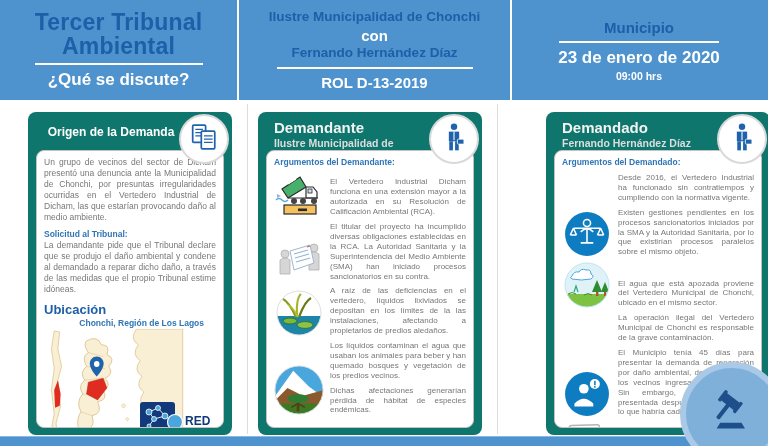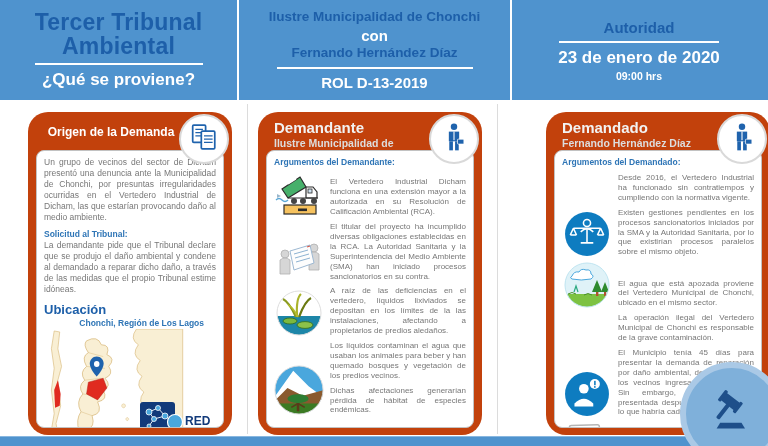--- a/index.html
+++ b/index.html
@@ -21,21 +21,21 @@
   .band-subtitle{color:#ffffff;font-weight:bold;font-size:17px;}
   .party{color:#1d5fa9;font-weight:bold;font-size:13.5px;line-height:1.25;}
   .con{color:#ffffff;font-weight:bold;font-size:15px;line-height:1.3;}
   .rol{color:#ffffff;font-weight:bold;font-size:15px;}
   .aud-label{color:#1d5fa9;font-weight:bold;font-size:15px;}
   .aud-date{color:#ffffff;font-weight:bold;font-size:17px;}
   .aud-time{color:#ffffff;font-weight:bold;font-size:10.5px;margin-top:2px;}
   
   .vdiv{position:absolute;top:104px;height:330px;width:1px;background:#dcdcdc;}
   .vdiv-1{left:247px;} .vdiv-2{left:497px;}
-  .card{position:absolute;top:112px;height:323px;background:#c2410c;border-radius:20px;box-sizing:border-box;}
+  .card{position:absolute;top:112px;height:323px;background:#0f766e;border-radius:8px;box-sizing:border-box;}
   .card-left{left:28px;width:204px;}
   .card-mid{left:258px;width:224px;}
   .card-right{left:508px;width:224px;margin-left:38px;}
   .card-head{position:relative;height:38px;box-sizing:border-box;}
   .head-title-center{padding:13px 52px 0 14px;text-align:center;color:#ffffff;font-weight:bold;font-size:12px;}
   .head-role{padding:7px 52px 0 16px;color:#f2f2f2;font-weight:bold;font-size:15px;}
   .head-name{padding:1px 52px 0 16px;color:#dddddd;font-size:10.5px;font-weight:bold;}
   .badge{position:absolute;top:2px;right:3px;width:46px;height:46px;border-radius:50%;
          background:#ffffff;border:2px solid #d9d9d9;display:flex;align-items:center;justify-content:center;z-index:3;}
   .panel{position:absolute;left:8px;right:8px;top:38px;bottom:7px;background:#ffffff;
@@ -57,31 +57,31 @@
   .gavel-badge{position:absolute;right:-16px;bottom:-20px;width:92px;height:92px;border-radius:50%;
                background:#7fb0da;border:6px solid #aac9e6;z-index:6;display:flex;align-items:center;justify-content:center;}
 </style>
 </head>
 <body>
 
 <div class="top-band">
   <div class="band-sec sec-left">
     <div class="band-title">Tercer Tribunal Ambiental</div>
     <div class="band-rule rule-l"></div>
-    <div class="band-subtitle">¿Qué se proviene?</div>
+    <div class="band-subtitle">¿Qué se discute?</div>
   </div>
   <div class="band-sec sec-center">
     <div class="party">Ilustre Municipalidad de Chonchi</div>
     <div class="con">con</div>
     <div class="party">Fernando Hernández Díaz</div>
     <div class="band-rule rule-c"></div>
     <div class="rol">ROL D-13-2019</div>
   </div>
   <div class="band-sec sec-right">
-    <div class="aud-label">Autoridad</div>
+    <div class="aud-label">Municipio</div>
     <div class="band-rule rule-r"></div>
     <div class="aud-date">23 de enero de 2020</div>
     <div class="aud-time">09:00 hrs</div>
   </div>
 </div>
 
 <div class="vdiv vdiv-1"></div>
 <div class="vdiv vdiv-2"></div>
 
 <div class="card card-left">

